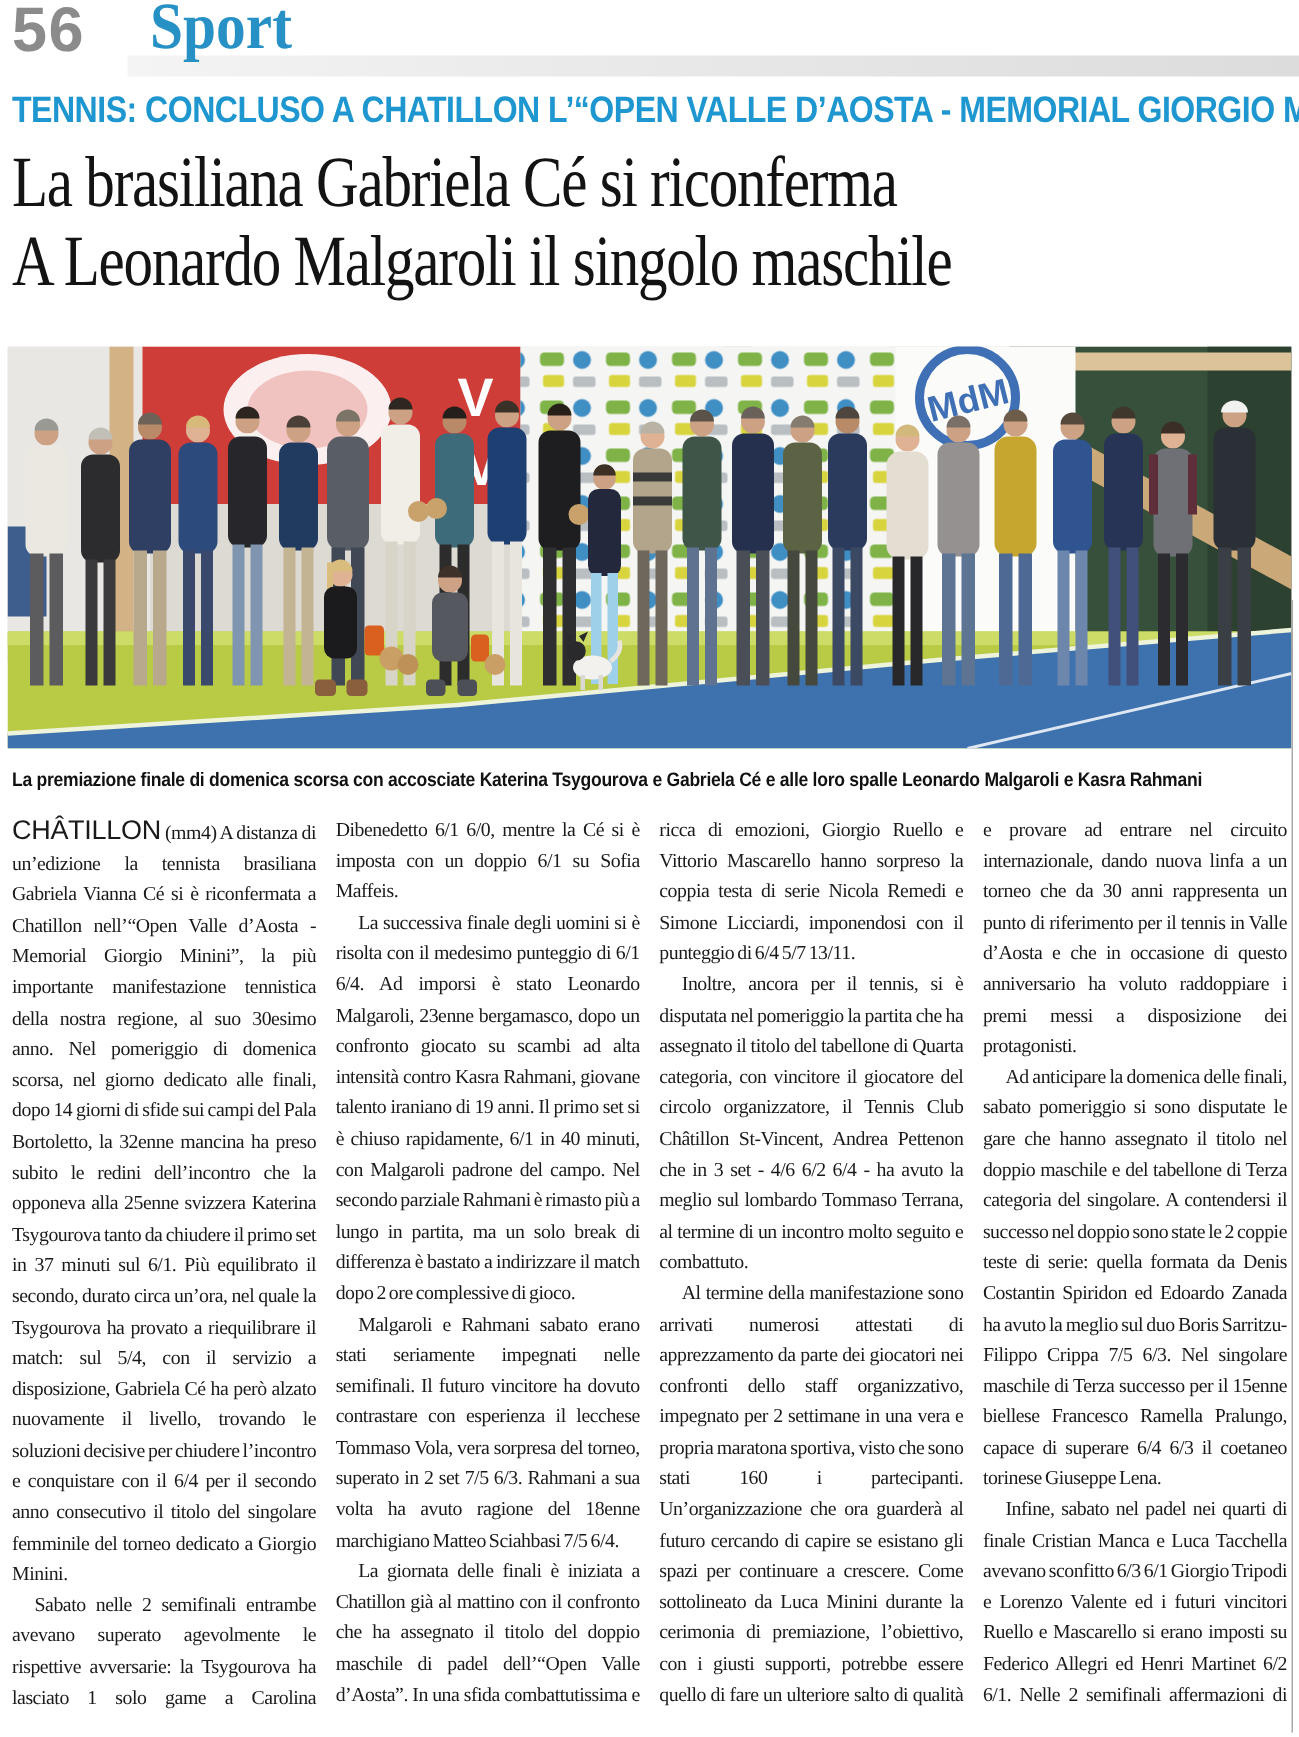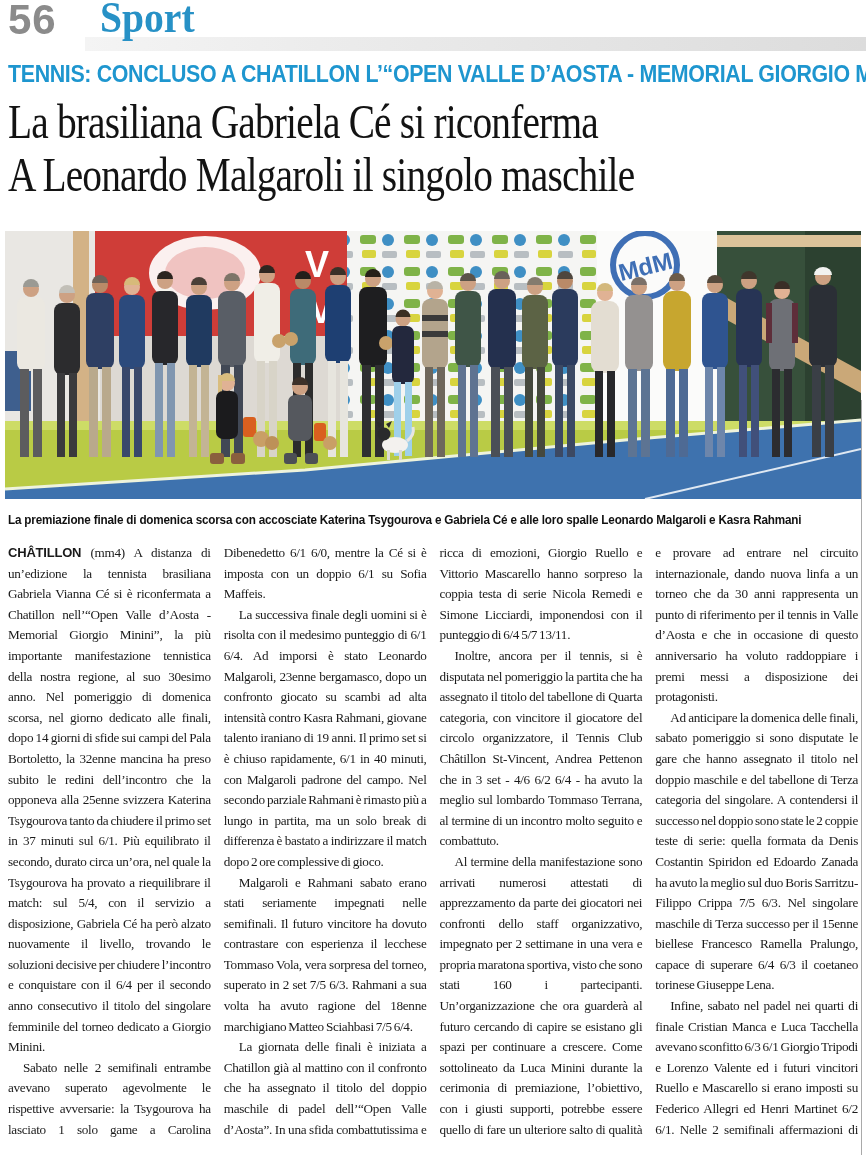--- a/index.html
+++ b/index.html
@@ -33,21 +33,21 @@
   .caption{left:8px;top:512px;font-family:"Liberation Sans",sans-serif;font-weight:700;
            font-size:13px;color:#111;white-space:nowrap;letter-spacing:-.2px;
            transform:scaleX(.9);transform-origin:0 0;}
 
   
   .body-cols{left:8px;top:543px;width:850px;height:614px;overflow:hidden;
              column-count:4;column-gap:13px;column-fill:auto;}
   .body-cols p{margin:0;font-size:13.2px;line-height:20.6px;text-align:justify;
                text-indent:15px;letter-spacing:-.3px;word-spacing:-1px;hyphens:auto;}
   .body-cols p.first{text-indent:0;}
-  .dateline{font-family:"Liberation Sans",sans-serif;font-weight:700;font-size:13px;
+  .dateline{font-family:"Liberation Sans",sans-serif;font-weight:400;font-size:18px;
             letter-spacing:-.2px;}
   .vrule{left:861px;top:400px;width:1px;height:755px;background:#a9a9a9;}
 </style>
 </head>
 <body>
 
 <div class="abs pagenum">56</div>
 <div class="abs graybar"></div>
 <div class="abs section">Sport</div>
 

